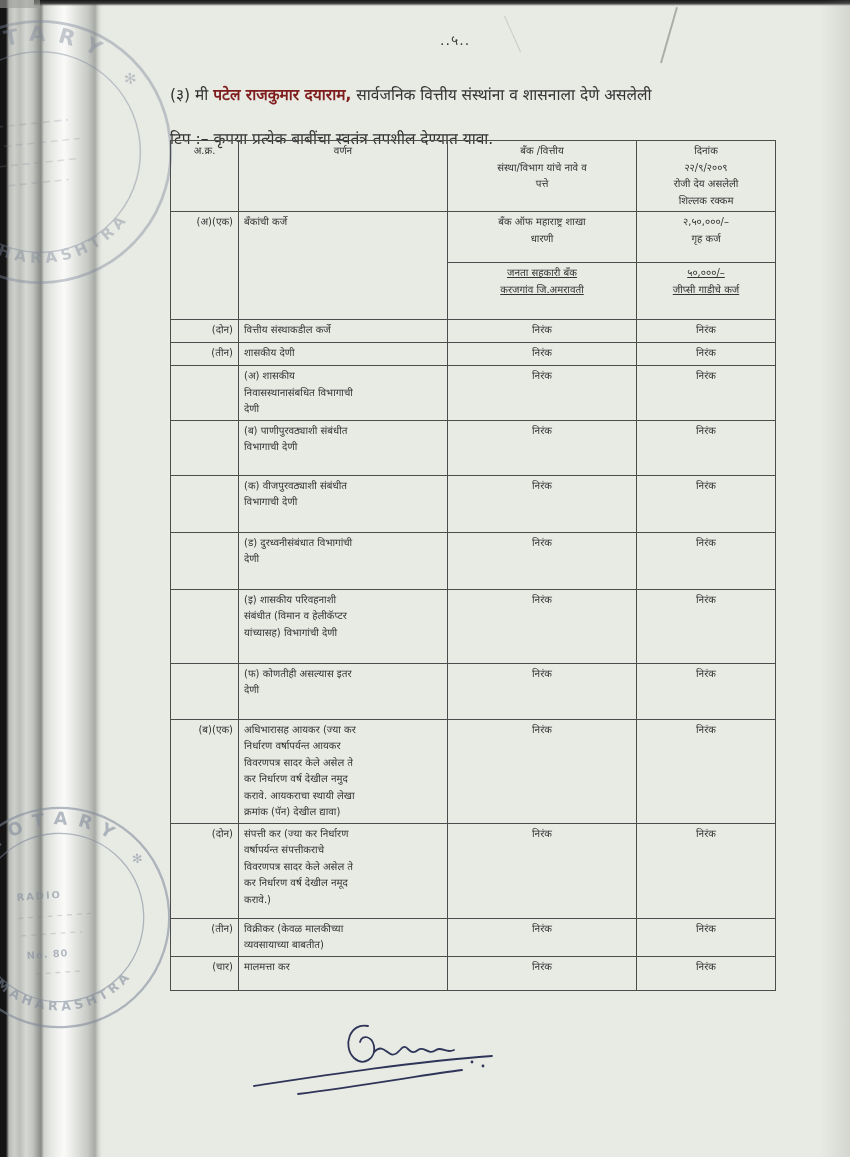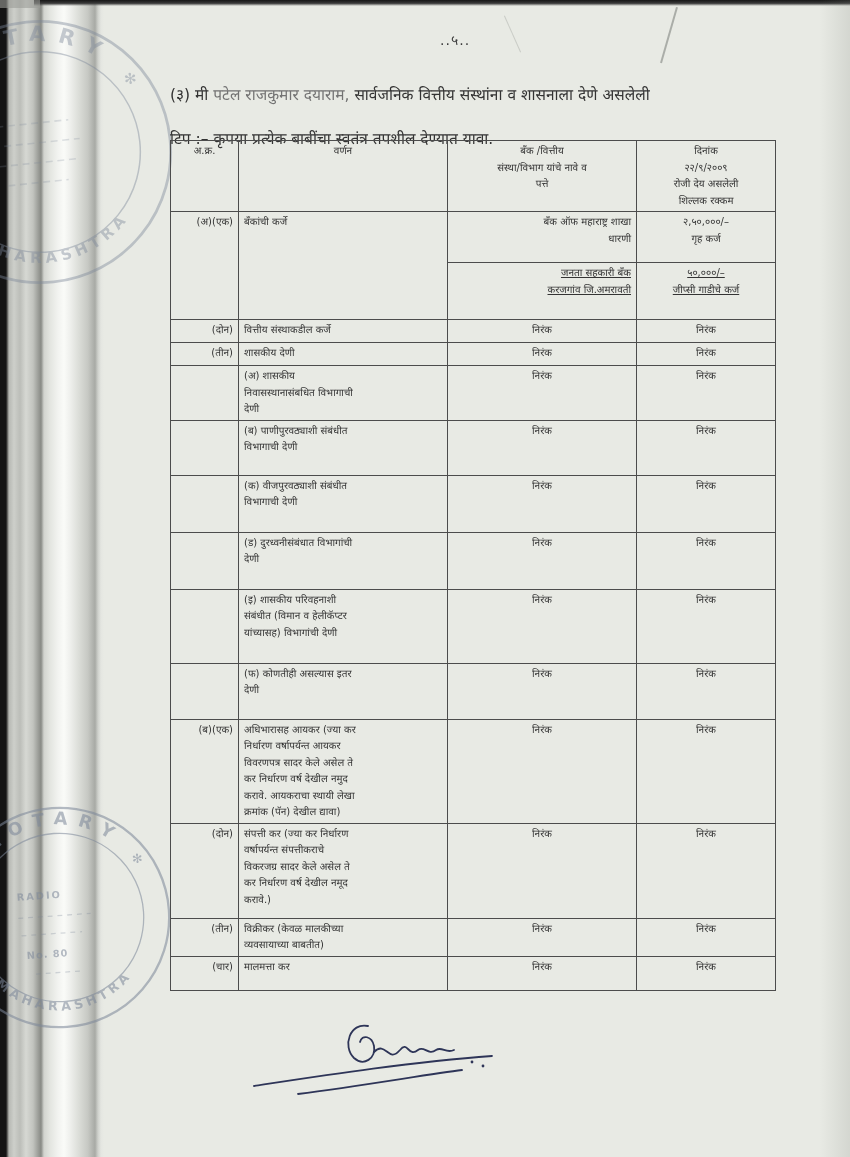--- a/index.html
+++ b/index.html
@@ -38,33 +38,33 @@
   .stamp{position:absolute;color:var(--stamp,#7c8799);}
   .stamp-top{left:-100px;top:12px;opacity:.42;transform:rotate(-6deg);}
   .stamp-bottom{left:-58px;top:800px;opacity:.55;transform:rotate(-4deg);}
   .stamp text{fill:currentColor;font-family:"DejaVu Sans","Liberation Sans",sans-serif;font-weight:bold;}
   .stamp circle,.stamp path.ring{stroke:currentColor;fill:none;}
   .stamp .smudge{stroke:currentColor;opacity:.55;}
   
   .content{position:absolute;left:0;top:0;right:0;}
   .page-number{position:absolute;left:440px;top:30px;font-size:14px;letter-spacing:1px;color:#3c3c3c;}
   .intro{position:absolute;left:170px;top:68px;width:615px;font-size:15.5px;line-height:22px;color:#333;}
-  .intro b{font-weight:normal;color:#737373;}
+  .intro b{font-weight:bold;color:#7f1d1d;}
   table.doc{
     position:absolute;left:170px;top:140px;border-collapse:collapse;table-layout:fixed;
     font-size:10px;line-height:16.5px;color:#343434;
   }
   table.doc td,table.doc th{
     border:1px solid var(--border,#4c4c4c);
     vertical-align:top;padding:2px 5px;white-space:pre-line;font-weight:normal;
   }
   col.c1{width:68px;}col.c2{width:209px;}col.c3{width:189px;}col.c4{width:139px;}
   .c-sr{text-align:right;padding-right:6px;}
   .c-desc{text-align:left;padding-left:9px;}
-  .c-bank{text-align:right;padding-left:9px;}
+  .c-bank{text-align:center;padding-left:9px;}
   .c-center{text-align:center;}
   thead th{text-align:center;}
   .signature{position:absolute;left:250px;top:1012px;color:var(--sig,#2e3558);}
   .signature path{stroke:currentColor;fill:none;stroke-width:1.8;stroke-linecap:round;}
   .signature circle{fill:currentColor;}
 </style>
 </head>
 <body style="--paper: #e8eae4; --ink: #2e2e2e; --border: #4c4c4c; --stamp: #7c8799; --sig: #2e3558;">
 
 <div class="page">
@@ -224,21 +224,21 @@
 कर निर्धारण वर्ष देखील नमुद
 करावे. आयकराचा स्थायी लेखा
 क्रमांक (पॅन) देखील द्यावा)</td>
             <td class="c-center">निरंक</td>
             <td class="c-center">निरंक</td>
           </tr>
           <tr style="height: 95px;">
             <td class="c-sr">(दोन)</td>
             <td class="c-desc">संपत्ती कर (ज्या कर निर्धारण
 वर्षापर्यन्त संपत्तीकराचे
-विकरजग्र सादर केले असेल ते
+विवरणपत्र सादर केले असेल ते
 कर निर्धारण वर्ष देखील नमूद
 करावे.)</td>
             <td class="c-center">निरंक</td>
             <td class="c-center">निरंक</td>
           </tr>
           <tr style="height: 36px;">
             <td class="c-sr">(तीन)</td>
             <td class="c-desc">विक्रीकर (केवळ मालकीच्या
 व्यवसायाच्या बाबतीत)</td>
             <td class="c-center">निरंक</td>

